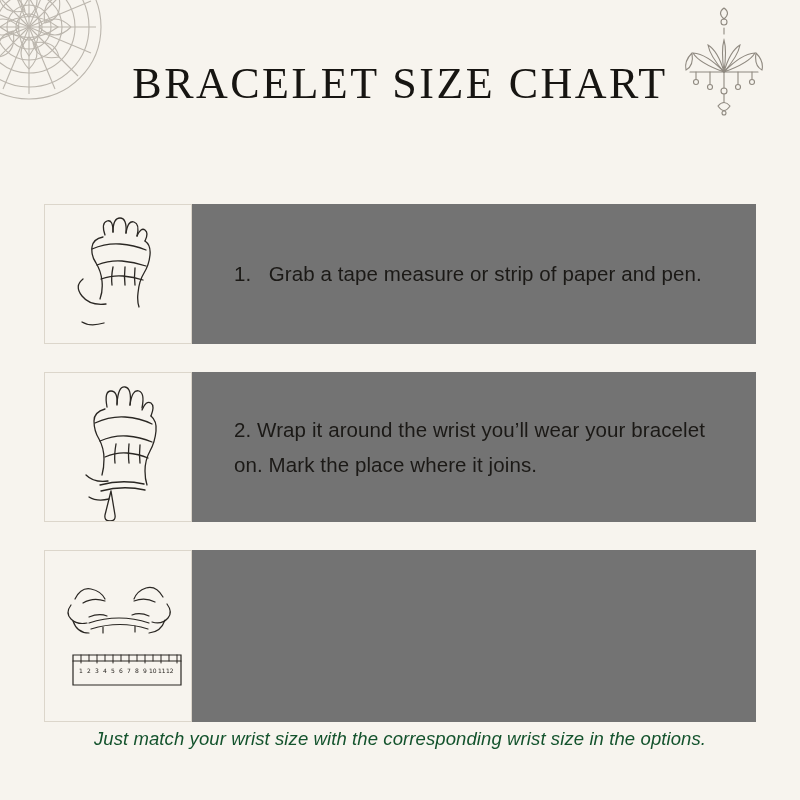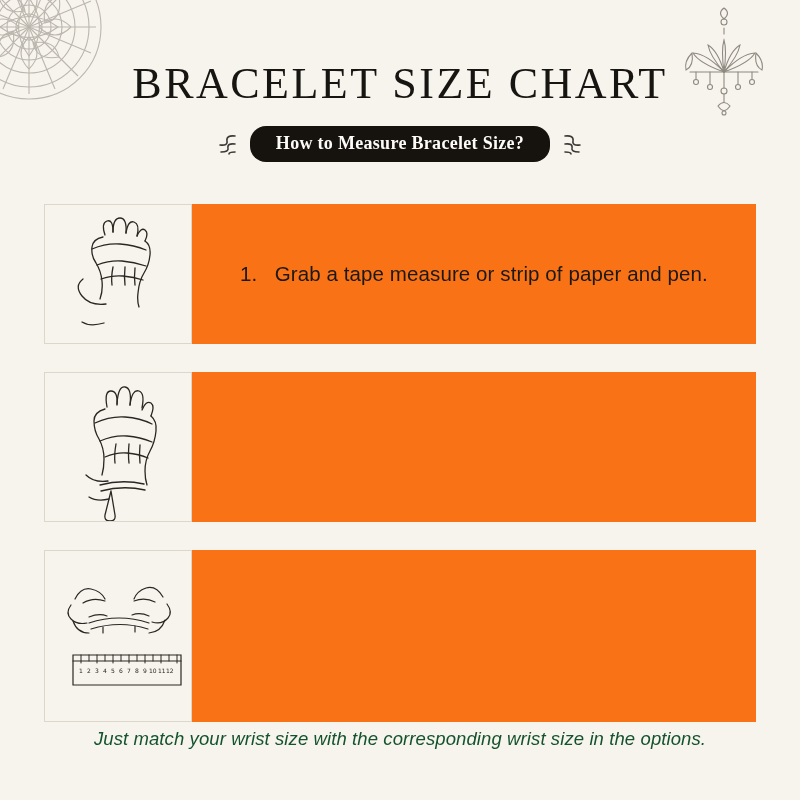--- a/index.html
+++ b/index.html
@@ -63,25 +63,24 @@
 
   
   .steps {
     position: absolute;
     top: 204px; left: 0; width: 800px;
   }
   .step {
     position: relative;
     display: flex;
     align-items: center;
-    background: #f97316;
+    background: #737373;
     margin: 0 44px 28px 44px;
     padding: 0;
     min-height: 140px;
-    gap: 6px;
   }
   .step .thumb {
     flex: 0 0 148px;
     height: 140px;
     background: #f7f4ee;
     border: 1px solid #dcd6cb;
     margin: 0;
     position: relative;
     overflow: hidden;
   }
@@ -187,41 +186,20 @@
         <circle cx="76" cy="80" r="2.5"></circle>
         <path d="M48 92 v8"></path>
         <path d="M42 104 q6 9 12 0 q-6 -7 -12 0"></path>
         <circle cx="48" cy="111" r="2"></circle>
       </g>
     </svg>
   </div>
 
   <div class="title">BRACELET SIZE CHART</div>
 
-  <div class="sub-wrap">
-    <span class="flourish">
-      <svg viewBox="0 0 26 26" width="26" height="26">
-        <g fill="none" stroke="#1b1916" stroke-width="1.6" stroke-linecap="round">
-          <path d="M21 5 q-9 -1 -8 5 q1 5 -7 4"></path>
-          <path d="M21 13 q-8 -1 -7 4 q1 4 -7 4"></path>
-          <path d="M21 21 q-6 0 -6 2"></path>
-        </g>
-      </svg>
-    </span>
-    <span class="subtitle-pill">How to Measure Bracelet Size?</span>
-    <span class="flourish right">
-      <svg viewBox="0 0 26 26" width="26" height="26">
-        <g fill="none" stroke="#1b1916" stroke-width="1.6" stroke-linecap="round">
-          <path d="M21 5 q-9 -1 -8 5 q1 5 -7 4"></path>
-          <path d="M21 13 q-8 -1 -7 4 q1 4 -7 4"></path>
-          <path d="M21 21 q-6 0 -6 2"></path>
-        </g>
-      </svg>
-    </span>
-  </div>
 
   <div class="steps">
 
     <div class="step s1">
       <div class="thumb">
         <svg viewBox="0 0 148 140" width="148" height="140">
           <g fill="none" stroke="#2a2723" stroke-width="1.3" stroke-linecap="round">
             <path d="M60 30 q-4 -12 2 -14 q6 -2 6 11"></path>
             <path d="M68 27 q0 -14 7 -14 q7 0 6 15"></path>
             <path d="M81 28 q2 -13 8 -11 q6 2 3 14"></path>
@@ -262,20 +240,24 @@
             <path d="M71 71 q-2 11 -1 19"></path>
             <path d="M84 71 q-1 11 0 19"></path>
             <path d="M95 72 q-1 10 0 18"></path>
             <path d="M63 108 q-14 2 -22 -6"></path>
             <path d="M64 126 q-12 3 -20 -2"></path>
             <path d="M55 112 q22 -6 44 -1" stroke="#2a2723"></path>
             <path d="M56 118 q22 -6 44 -1"></path>
             <path d="M66 118 l-6 24 q-1 6 5 6 q6 0 5 -6 l-4 -24"></path>
           </g>
         </svg>
+      </div>
+      <div class="text">
+        <span class="ind">2.</span>
+        <span class="ind">Wrap it around the wrist you’ll wear your bracelet on. Mark the place where it joins.</span>
       </div>
     </div>
 
     <div class="step s3">
       <div class="thumb">
         <svg viewBox="0 0 148 172" width="148" height="172">
           <g fill="none" stroke="#2a2723" stroke-width="1.2" stroke-linecap="round">
 
             <path d="M30 48 q6 -12 16 -10 q10 2 14 10"></path>
             <path d="M26 54 q-6 8 0 14 q6 6 16 4"></path>

